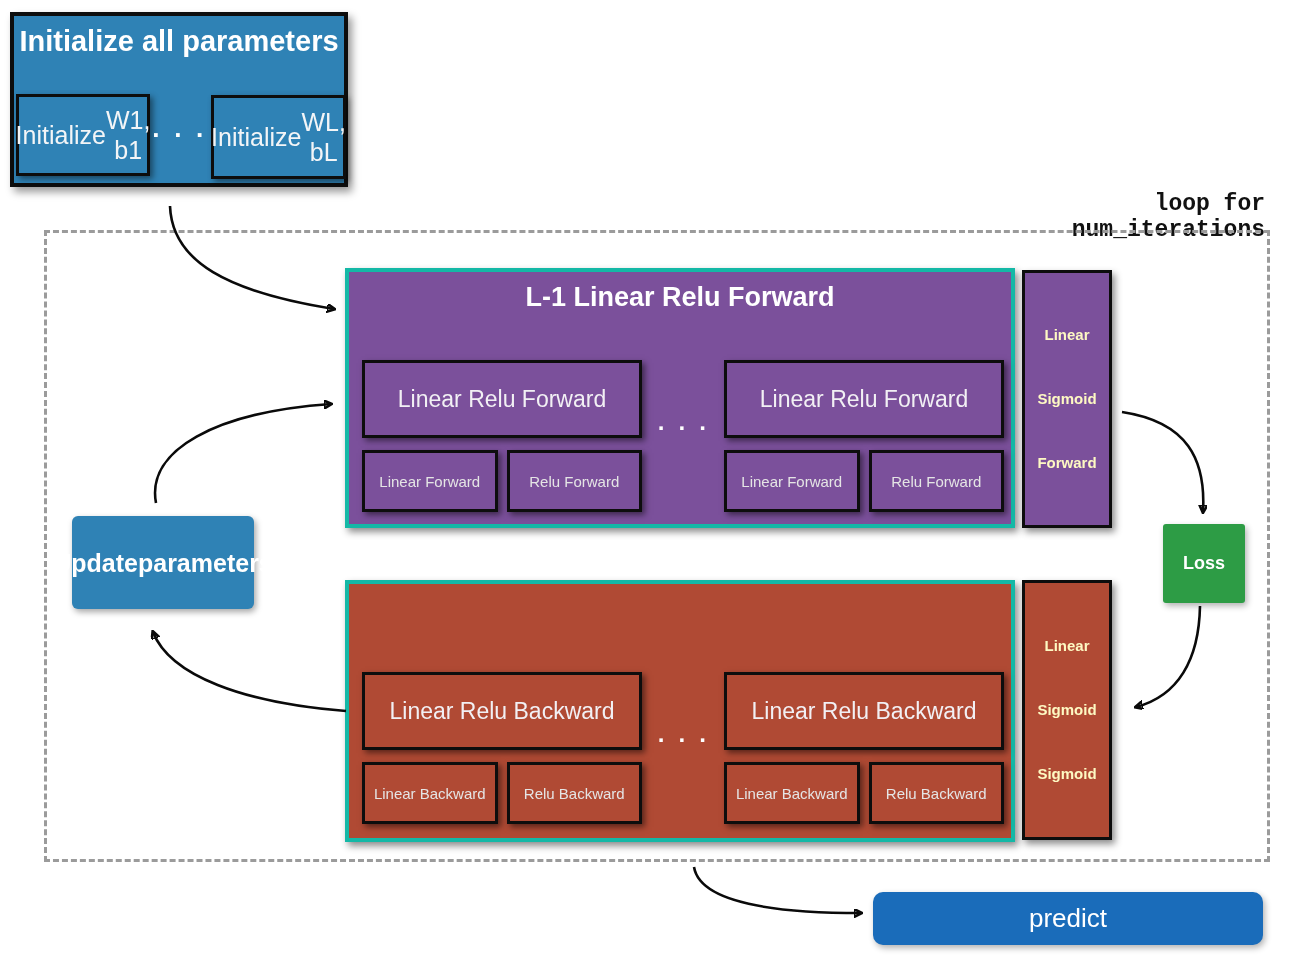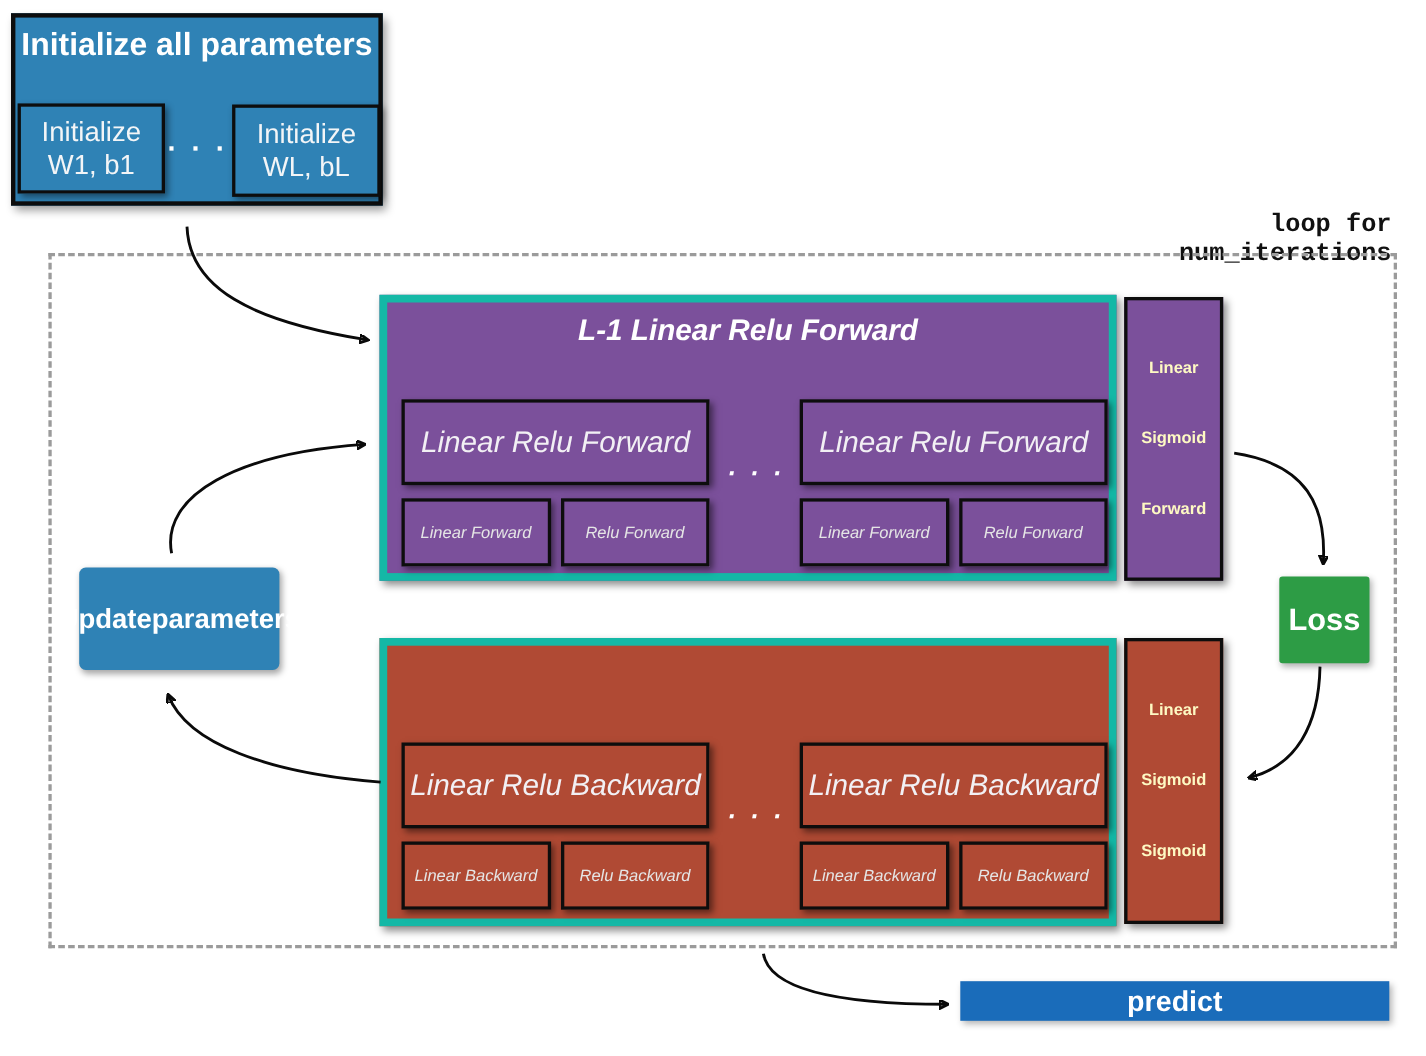--- a/index.html
+++ b/index.html
@@ -5,36 +5,36 @@
   html,body{margin:0;padding:0;}
   body{
     width:1296px;height:960px;position:relative;background:#ffffff;
     font-family:"Liberation Sans",sans-serif;overflow:hidden;
   }
   .abs{position:absolute;}
   
   .solid-box{
     position:absolute;box-sizing:border-box;color:#fff;
   }
-  .bordered{border:7px solid #14b8a6;box-shadow:3px 4px 7px rgba(0,0,0,0.45);font-style:italic;}
+  .bordered{border:4px solid #14b8a6;box-shadow:3px 4px 7px rgba(0,0,0,0.45);}
   .center-flex{display:flex;align-items:center;justify-content:center;text-align:center;}
   
   #init-box{
     left:10px;top:12px;width:338px;height:175px;
     background:var(--init_blue);border:4px solid #0d0d0d;
     box-shadow:4px 5px 8px rgba(0,0,0,0.4);
   }
   #init-title{
     margin-top:9px;text-align:center;font-weight:bold;font-size:29px;color:#fff;
   }
   .init-sub{
     position:absolute;box-sizing:border-box;border:3px solid #0d0d0d;
     box-shadow:3px 3px 6px rgba(0,0,0,0.45);
     color:#f3f5f7;font-size:25px;line-height:1.22;text-align:center;
-    display:flex;flex-direction:column;align-items:center;justify-content:center;
+    display:flex;align-items:center;justify-content:center;
   }
   #init-sub-1{left:2px;top:78px;width:134px;height:82px;}
   #init-sub-2{left:197px;top:79px;width:135px;height:84px;}
   #init-dots{
     position:absolute;left:136px;top:104px;width:60px;text-align:center;
     color:#fff;font-weight:bold;font-size:26px;letter-spacing:3px;
   }
   
   #loop-rect{
     left:44px;top:230px;width:1226px;height:632px;box-sizing:border-box;
@@ -52,21 +52,21 @@
     position:absolute;top:10px;left:0;width:100%;text-align:center;
     font-weight:bold;font-size:27px;color:#fff;
   }
   .group{position:absolute;width:280px;top:88px;}
   .group-1{left:13px;}
   .group-2{left:375px;}
   .main-sub{
     box-sizing:border-box;height:78px;border:3px solid #0d0d0d;
     box-shadow:3px 3px 6px rgba(0,0,0,0.5);
     display:flex;align-items:center;justify-content:center;
-    color:#f2f0f4;font-size:27px;
+    color:#f2f0f4;font-size:23px;
   }
   .small-row{display:flex;gap:9px;margin-top:12px;}
   .small-sub{
     box-sizing:border-box;flex:1;height:62px;border:3px solid #0d0d0d;
     box-shadow:3px 3px 6px rgba(0,0,0,0.5);
     display:flex;align-items:center;justify-content:center;
     color:#e5e5e5;font-size:15px;
   }
   .stage-dots{
     position:absolute;left:300px;top:142px;width:70px;text-align:center;
@@ -78,32 +78,32 @@
     box-shadow:3px 4px 7px rgba(0,0,0,0.45);
     display:flex;flex-direction:column;align-items:center;justify-content:center;
     color:#fef9c3;font-weight:bold;font-size:15px;line-height:1.35;text-align:center;gap:44px;
   }
   #sigmoid-forward{left:1022px;top:270px;height:258px;background:var(--purple);}
   #sigmoid-backward{left:1022px;top:580px;height:260px;background:var(--red);}
   
   #loss-box{
     left:1163px;top:524px;width:82px;height:79px;background:var(--green);
     border-radius:3px;box-shadow:2px 3px 6px rgba(0,0,0,0.3);
-    font-weight:bold;font-size:28px;
+    font-weight:bold;font-size:18px;
   }
   #update-box{
     left:72px;top:516px;width:182px;height:93px;background:var(--init_blue);
     border-radius:6px;box-shadow:2px 3px 6px rgba(0,0,0,0.35);
     font-weight:bold;font-size:25px;line-height:1.28;
     flex-direction:row;
   }
   #predict-box{
-    left:873px;top:892px;width:390px;height:36px;background:var(--predict_blue);
+    left:873px;top:892px;width:390px;height:53px;background:var(--predict_blue);
     box-shadow:2px 3px 6px rgba(0,0,0,0.3);
-    font-weight:bold;font-size:26px;
+    font-weight:normal;font-size:26px;border-radius:10px;
   }
   
   #arrows{position:absolute;left:0;top:0;width:1296px;height:960px;pointer-events:none;}
   #arrows path{fill:none;stroke:#0a0a0a;stroke-width:2.6px;}
 </style>
 </head>
 <body>
 
 <div class="solid-box" id="init-box">
   <div id="init-title">Initialize all parameters</div>

